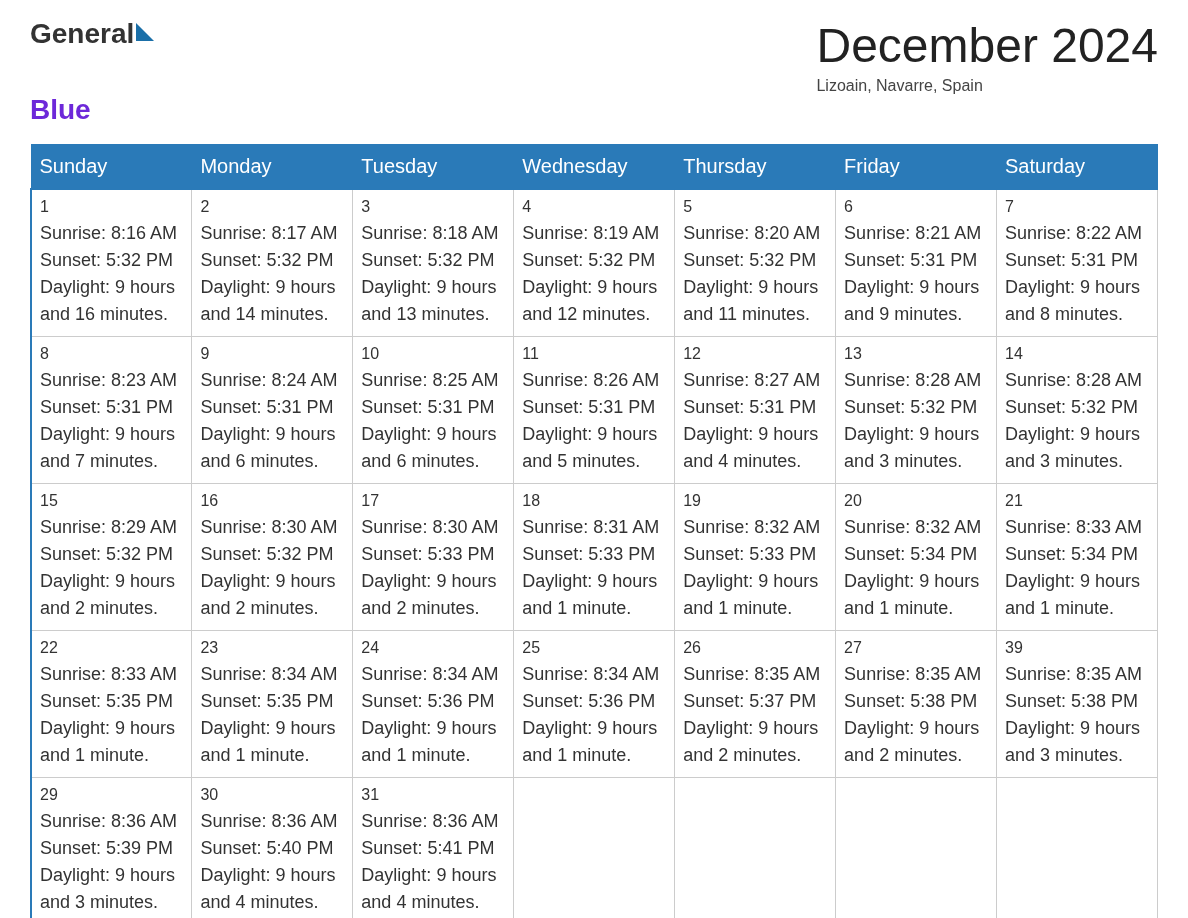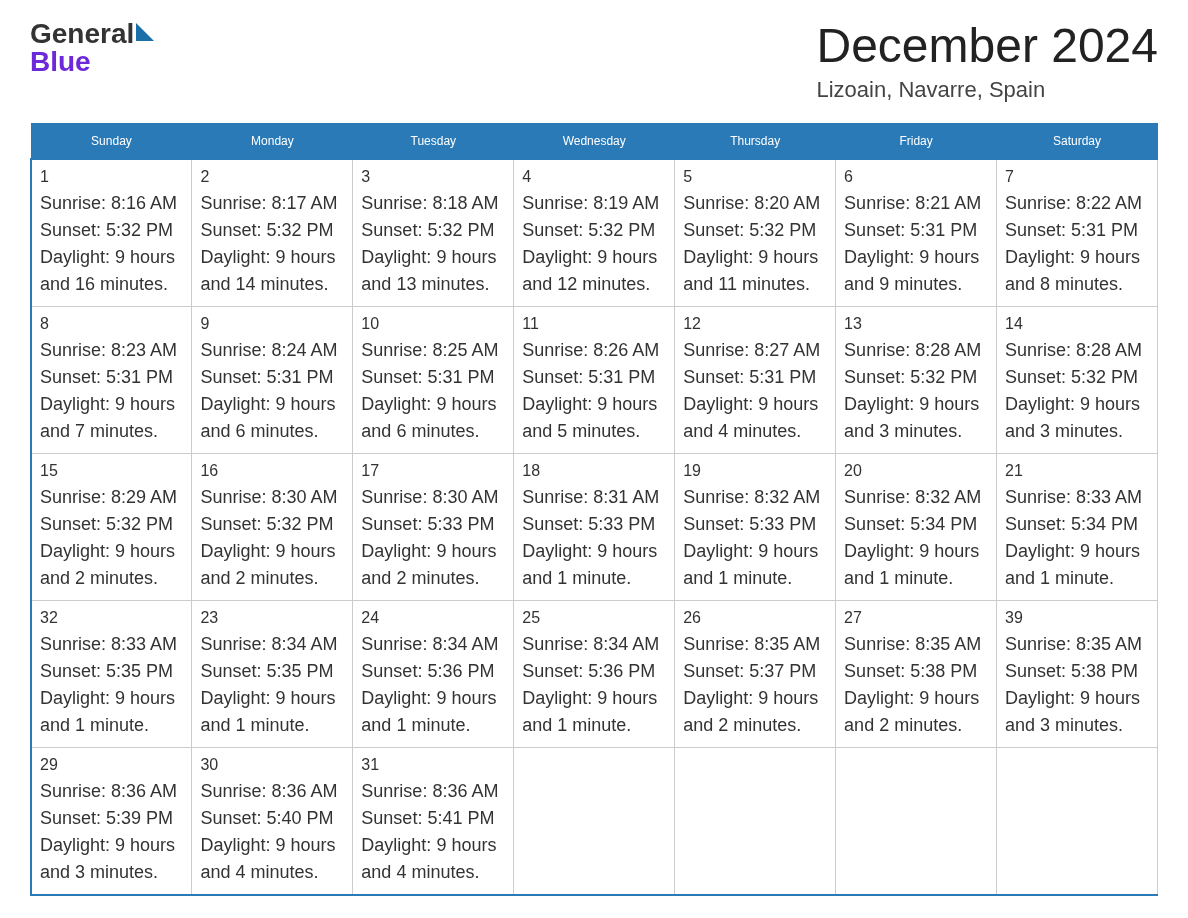--- a/index.html
+++ b/index.html
@@ -33,55 +33,56 @@
       height: 0;
       border-left: 18px solid #1a6fa8;
       border-top: 18px solid transparent;
       border-bottom: 0px solid transparent;
       margin-left: 2px;
       margin-bottom: 4px;
     }
     .logo-wrapper {
       display: flex;
       flex-direction: column;
+      gap: 48px;
     }
     .logo-line1 {
       display: flex;
       align-items: center;
     }
     .logo-line2 {
       display: flex;
       align-items: center;
     }
     .title-block {
       margin-left: 48px;
     }
     .month-title {
       font-size: 48px;
       font-weight: normal;
       color: #222;
       line-height: 1.1;
     }
     .location {
-      font-size: 22px;
+      font-size: 16px;
       color: #444;
       margin-top: 4px;
     }
     .calendar-table {
       width: 100%;
       border-collapse: collapse;
       table-layout: fixed;
     }
     .calendar-table thead tr th {
       background-color: #2a7ab8;
       color: #fff;
       padding: 10px 8px;
-      font-size: 12px;
+      font-size: 20px;
       font-weight: normal;
-      text-align: center;
+      text-align: left;
       border: 1px solid #2a7ab8;
     }
     .calendar-table tbody tr td {
       vertical-align: top;
       padding: 8px;
       font-size: 13px;
       color: #333;
       border: 1px solid #ccc;
       min-height: 90px;
     }
@@ -312,21 +313,21 @@
           <span class="day-number">21</span>
           <div class="day-info">
             Sunrise: 8:33 AM<br>
             Sunset: 5:34 PM<br>
             Daylight: 9 hours and 1 minute.
           </div>
         </td>
       </tr>
       <tr>
         <td>
-          <span class="day-number">32</span>
+          <span class="day-number">22</span>
           <div class="day-info">
             Sunrise: 8:33 AM<br>
             Sunset: 5:35 PM<br>
             Daylight: 9 hours and 1 minute.
           </div>
         </td>
         <td>
           <span class="day-number">23</span>
           <div class="day-info">
             Sunrise: 8:34 AM<br>

